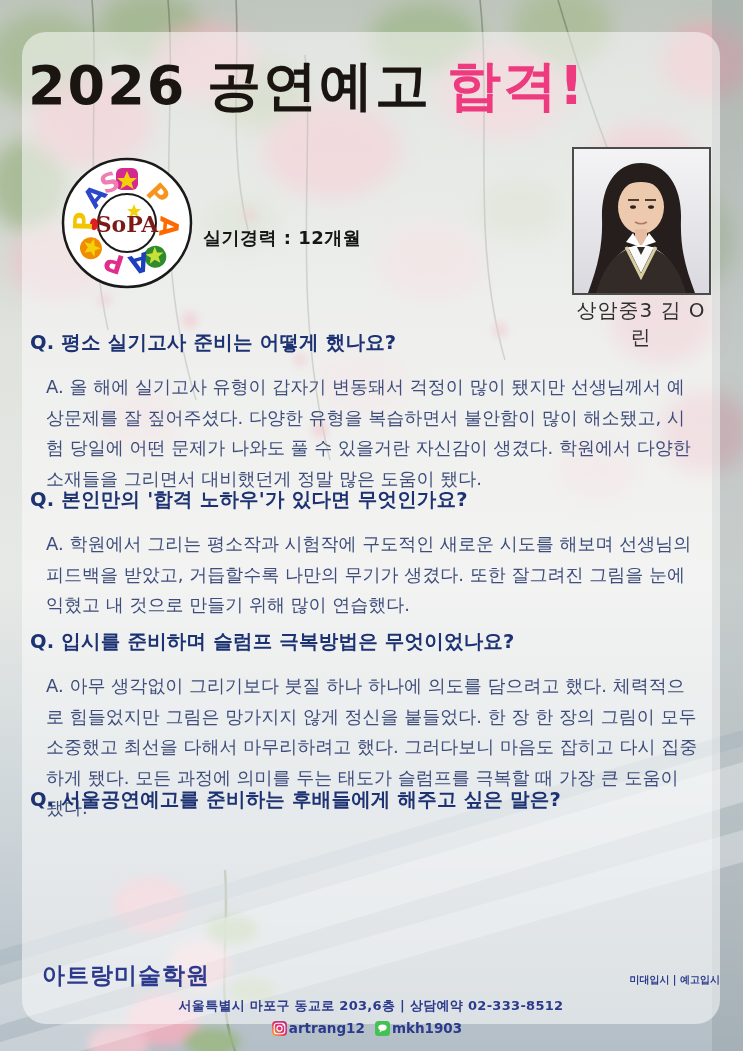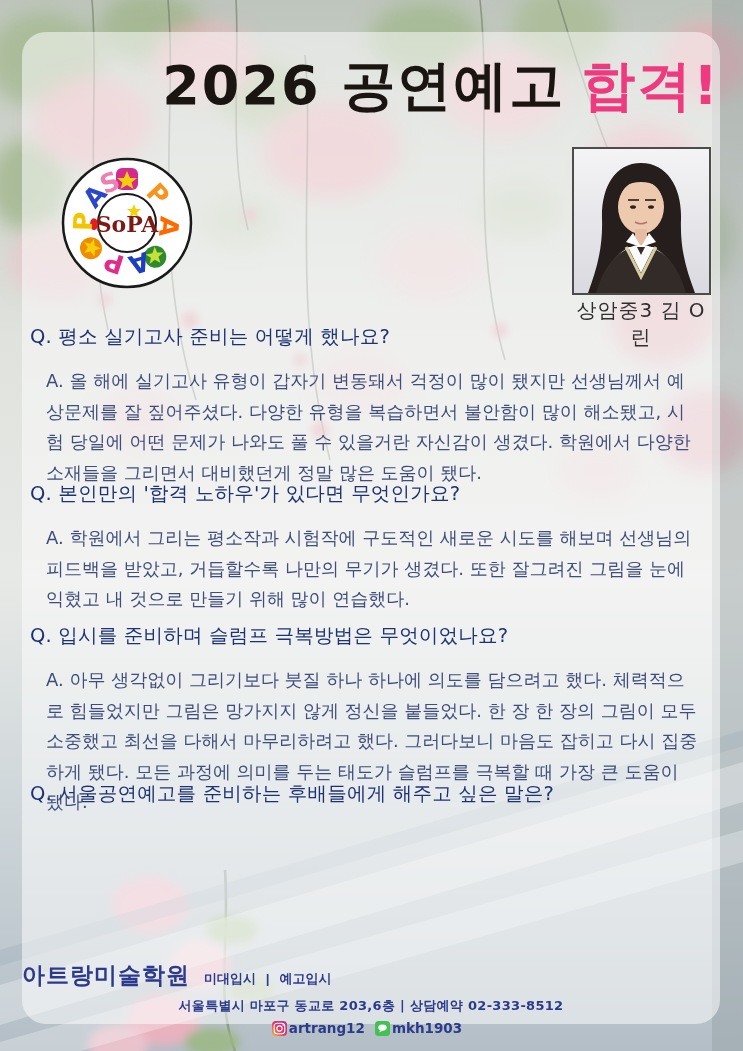--- a/index.html
+++ b/index.html
@@ -9,22 +9,22 @@
     background:linear-gradient(180deg,#bec5bc 0%,#ccd1c9 12%,#dfe2dd 32%,#e7e9e6 55%,#cdd5d9 78%,#b3bec6 100%);
   }
   .bg-svg{position:absolute;left:0;top:0;width:743px;height:1051px;}
   .panel{
     position:absolute;left:22px;top:32px;width:698px;height:992px;
     border-radius:24px;background:rgba(251,252,251,0.55);
   }
   .content{position:absolute;left:0;top:0;width:743px;height:1051px;}
 
   .title{
-    position:absolute;left:22px;top:50px;width:698px;text-align:right;
-    font-size:54px;font-weight:800;letter-spacing:2px;color:#1b1512;white-space:nowrap;
+    position:absolute;left:22px;top:50px;width:698px;text-align:left;
+    font-size:54px;font-weight:800;letter-spacing:2px;color:#1b1512;white-space:nowrap;padding-left:6px;
   }
   .title .pass{color:#ee3a7f;margin-left:16px;}
 
   .logo-wrap{position:absolute;left:58px;top:152px;width:138px;height:142px;}
 
   .stats{
     position:absolute;left:203px;top:224px;font-size:18px;font-weight:700;
     color:#161616;line-height:1.5;letter-spacing:0.5px;
   }
 
@@ -32,28 +32,28 @@
     position:absolute;left:572px;top:147px;width:139px;height:148px;
     border:2px solid #4c4c4c;background:#e9e9ec;box-sizing:border-box;
   }
   .photo-frame svg{display:block;width:100%;height:100%;}
   .photo-caption{
     position:absolute;left:566px;top:297px;width:150px;text-align:center;
     font-size:20px;color:#2f2f2f;letter-spacing:1px;
   }
 
   .qa{position:absolute;left:30px;width:688px;}
-  .qa .q{font-size:19.5px;font-weight:400;color:#1c3273;margin:9px 0 7px 0;letter-spacing:0.2px;}
+  .qa .q{font-size:19.5px;font-weight:700;color:#1c3273;margin:15px 0 7px 0;letter-spacing:0.2px;}
   .qa .a{font-size:18px;color:#3e4d7b;line-height:1.7;margin:16px;}
   .qa1{top:314px;} .qa2{top:471px;} .qa3{top:613px;} .qa4{top:771px;}
 
   .footer{position:absolute;left:22px;top:960px;width:698px;text-align:center;color:#2b3a8c;}
-  .f1{display:flex;justify-content:flex-start;align-items:baseline;gap:14px;}
+  .f1{display:flex;justify-content:space-between;align-items:baseline;gap:14px;padding-left:20px;}
   .f1 .name{font-size:23px;font-weight:800;letter-spacing:1px;}
-  .f1 .sub{font-size:13px;font-weight:700;font-family:Liberation Mono, monospace;}
+  .f1 .sub{font-size:10px;font-weight:700;}
   .f2{font-size:13px;font-weight:700;margin-top:6px;letter-spacing:0.3px;}
   .f3{display:flex;justify-content:center;align-items:center;gap:2px;margin-top:5px;font-size:13.5px;font-weight:700;}
   .f3 .handle{margin-right:8px;}
   .icon14{width:15px;height:15px;display:inline-block;vertical-align:middle;}
 </style>
 </head>
 <body>
 
 <div class="poster">
 
@@ -188,20 +188,21 @@
               <text x="69" y="36" fill="#ef7fb3">S</text>
             </g>
         </g>
 
         <path d="M76 52 L78 57 L83 57 L79 60.5 L80.5 65.5 L76 62.5 L71.5 65.5 L73 60.5 L69 57 L74 57 Z" fill="#f4d00c"></path>
         <text x="69" y="80" text-anchor="middle" font-size="22" font-weight="bold" fill="#7c1b15" font-family="DejaVu Serif, serif">SoPA</text>
       </svg>
     </div>
 
     <div class="stats">
+      <div>실기경력 : 12개월</div>
     </div>
 
     <div class="photo-frame">
       <svg viewBox="0 0 135 144" xmlns="http://www.w3.org/2000/svg">
         <defs>
           <linearGradient id="pbg" x1="0" y1="0" x2="0" y2="1">
             <stop offset="0" stop-color="#f4f4f6"></stop>
               <stop offset="1" stop-color="#d9d9df"></stop>
           </linearGradient>
         </defs>

